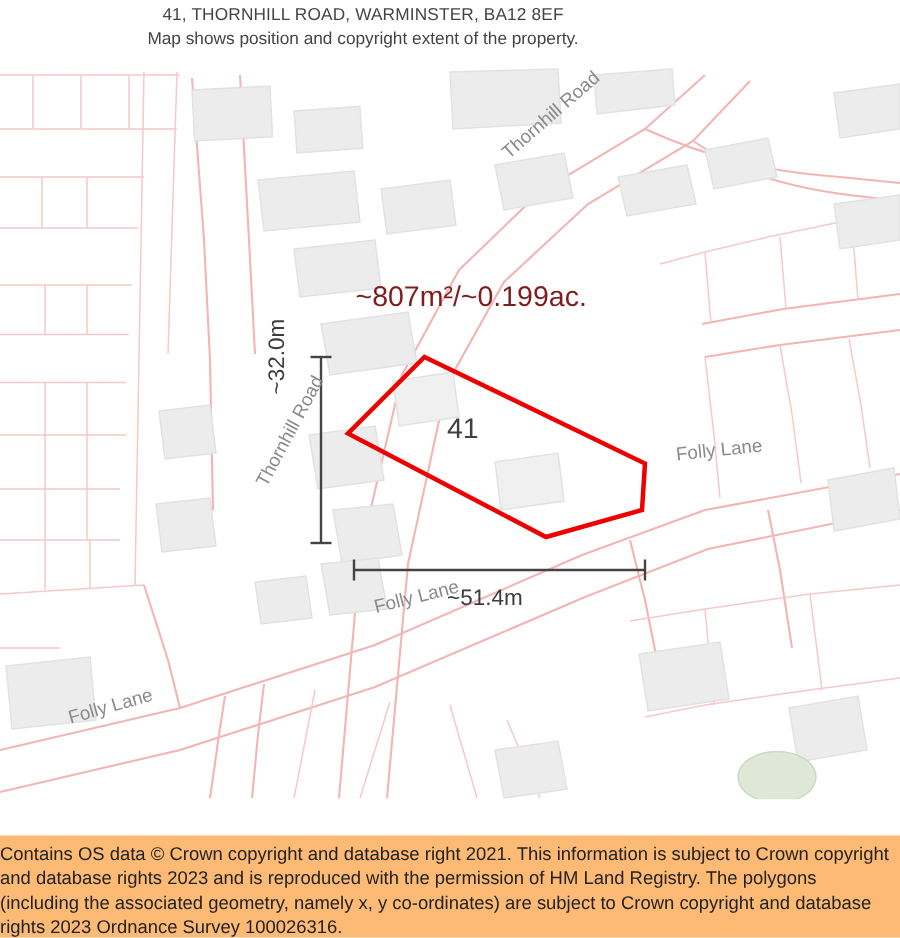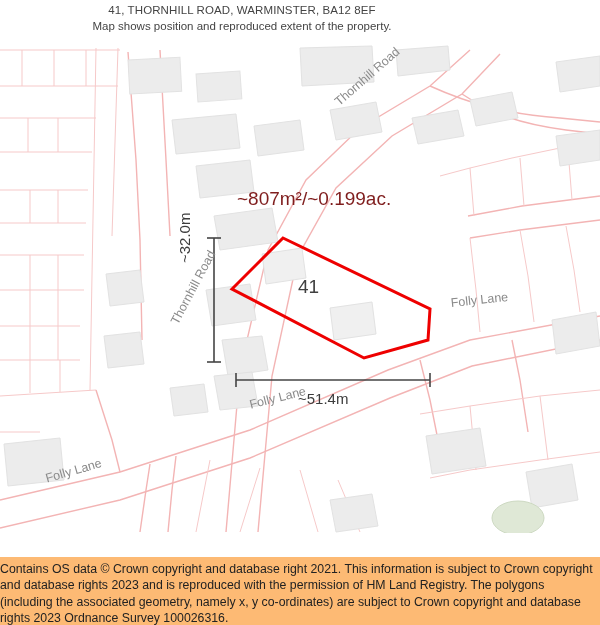--- a/index.html
+++ b/index.html
@@ -142,21 +142,21 @@
     color: #222222;
   }
 </style>
 </head>
 <body>
 
 <div id="page">
 
   <div class="header">
     <span class="title">41, THORNHILL ROAD, WARMINSTER, BA12 8EF</span>
-    <span class="subtitle">Map shows position and reproduced extent of the property.</span>
+    <span class="subtitle">Map shows position and copyright extent of the property.</span>
   </div>
 
   <div class="map-wrap">
     <svg width="600" height="493" viewBox="0 0 600 493" xmlns="http://www.w3.org/2000/svg">
       <rect x="0" y="0" width="600" height="493" fill="#ffffff"></rect>
 
       <g stroke="#f6c9c9" stroke-width="1" fill="none">
 
         <path d="M0 10 L120 10"></path>
         <path d="M0 46 L118 46"></path>

